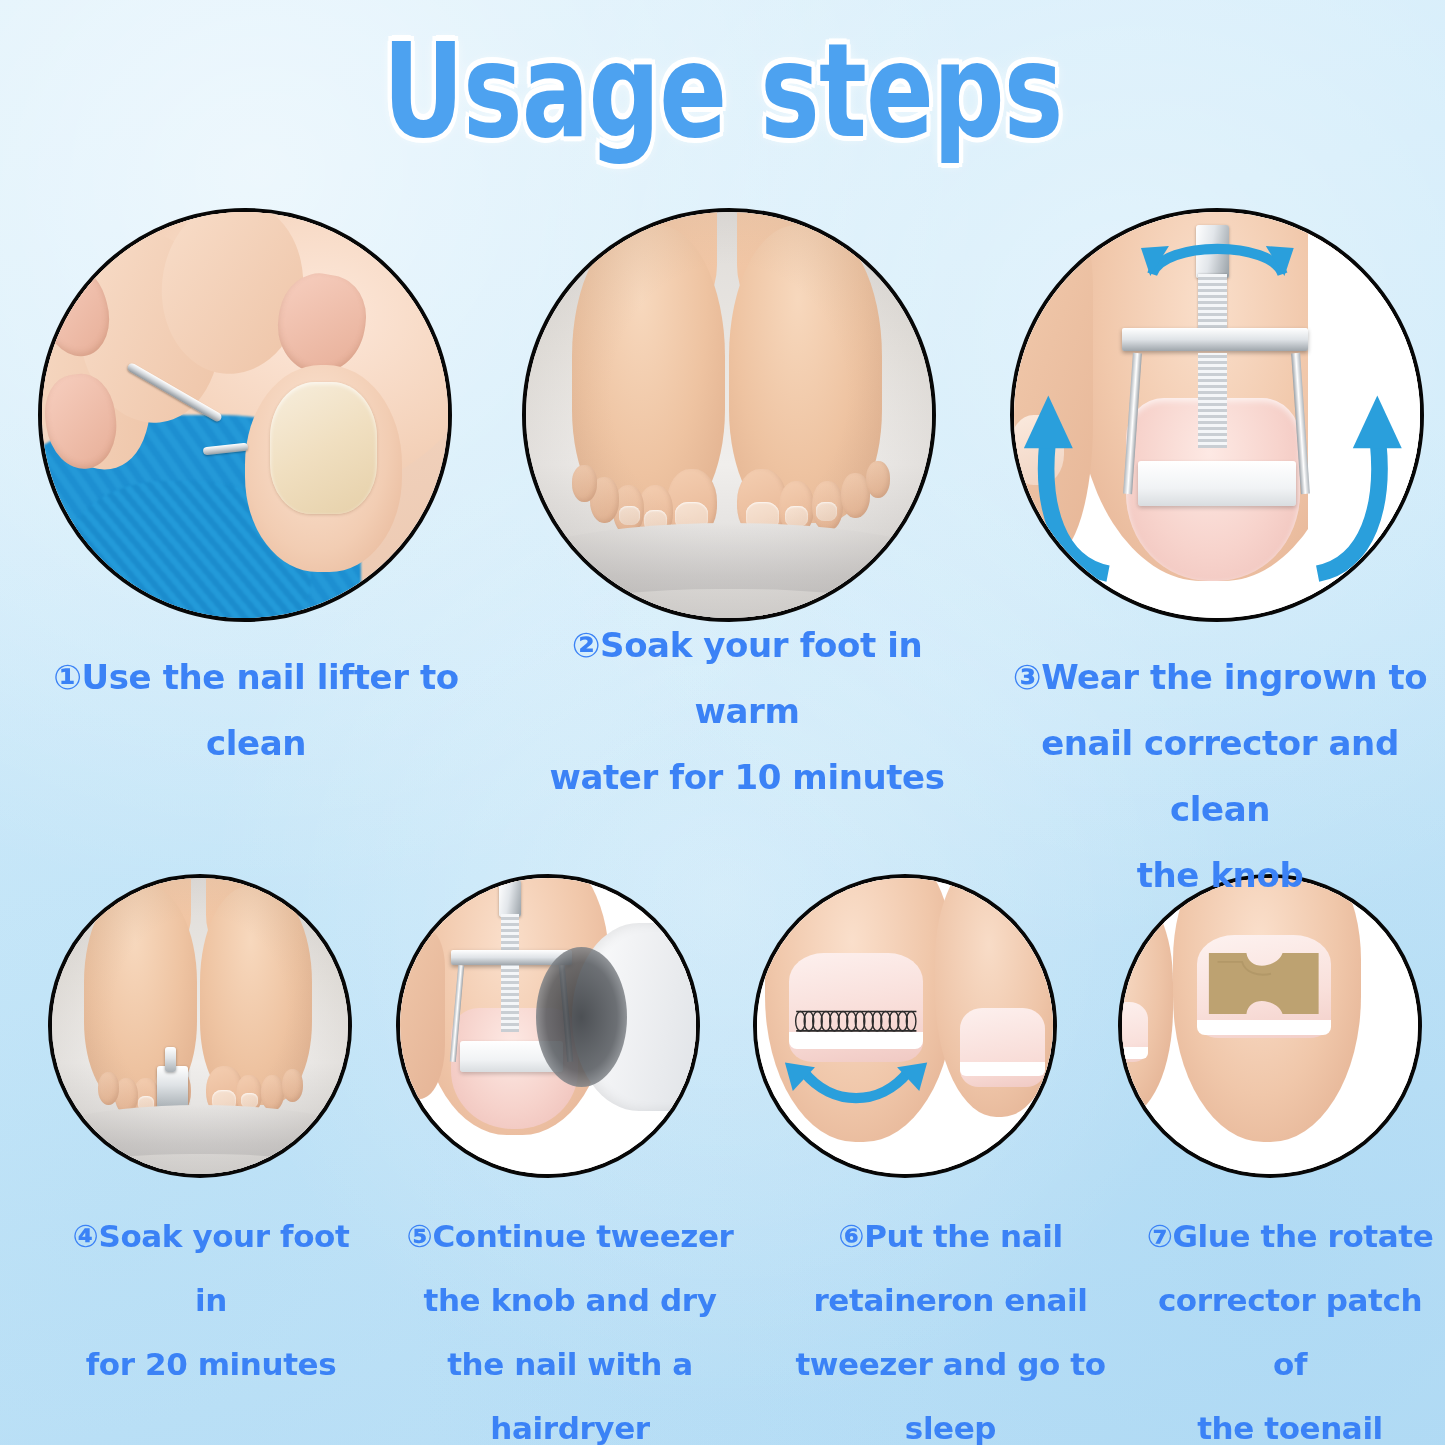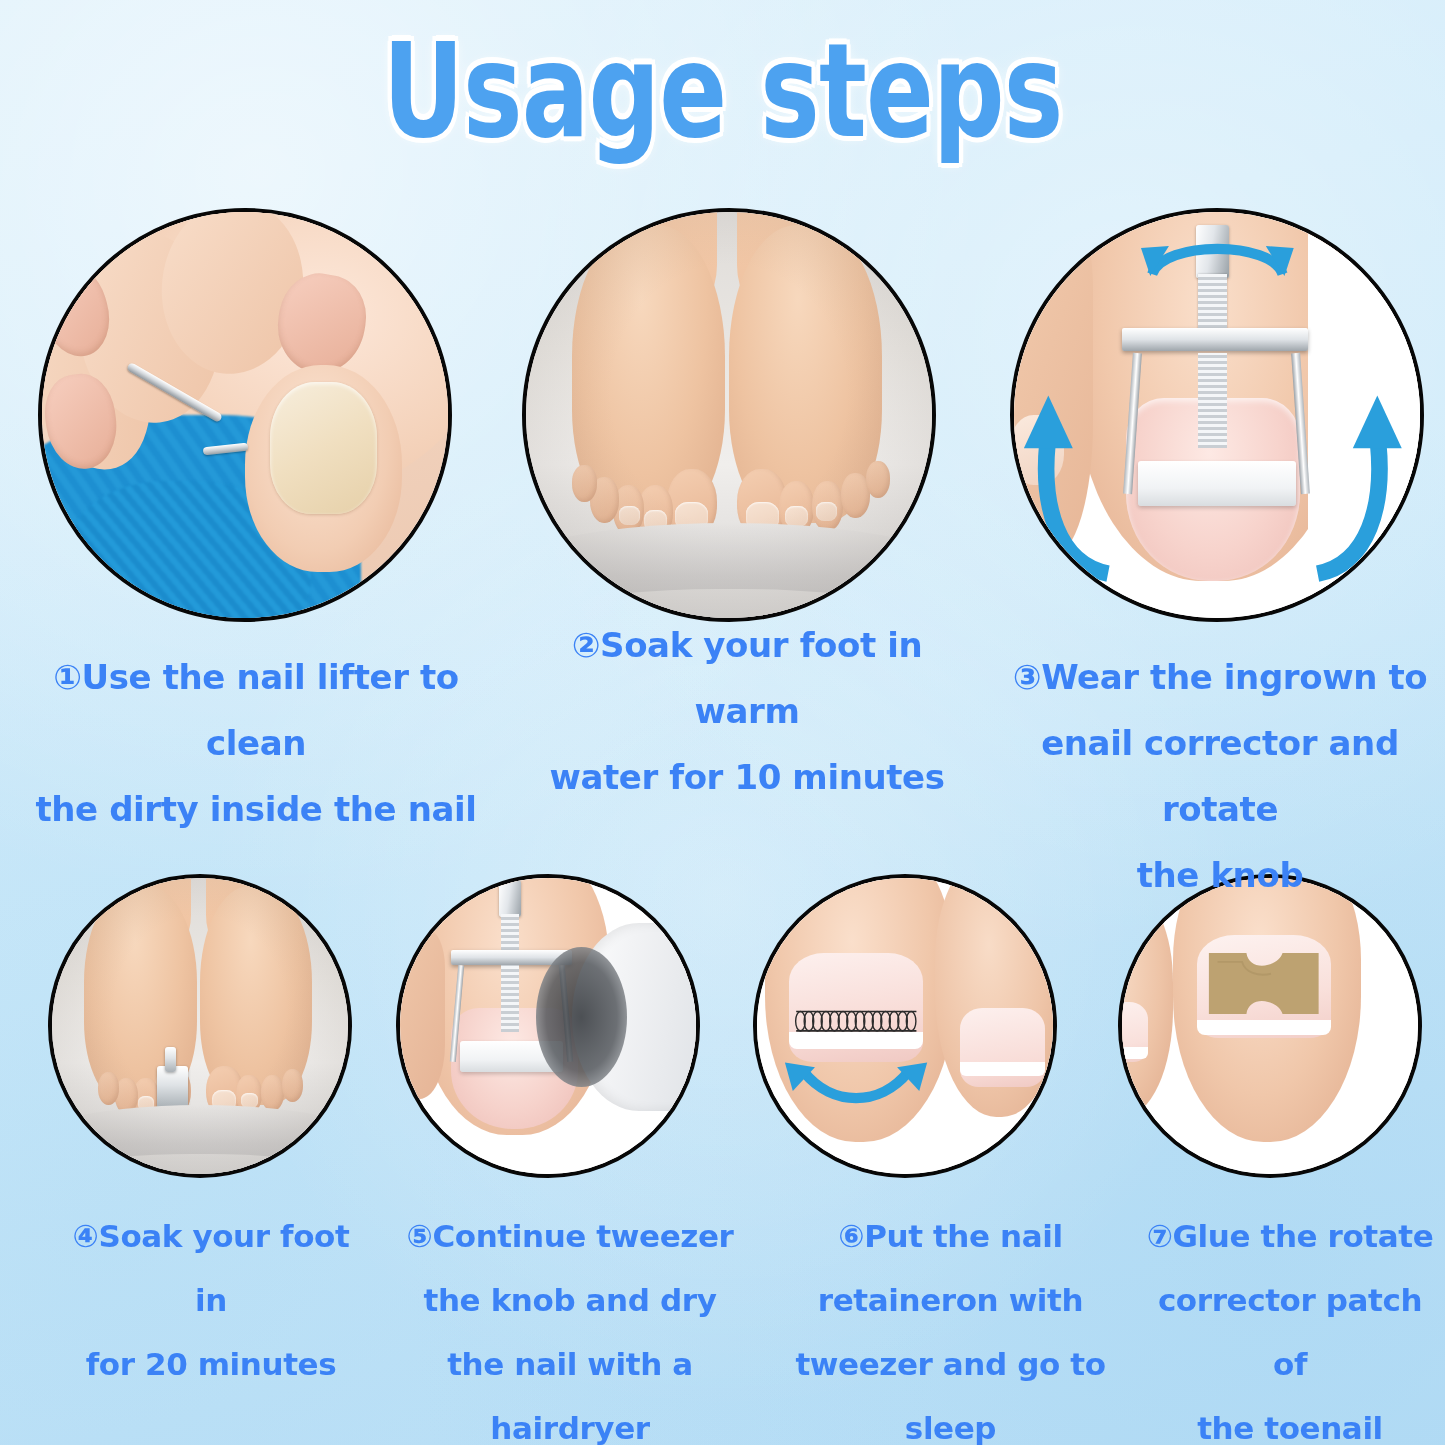--- a/index.html
+++ b/index.html
@@ -457,48 +457,47 @@
         <path d="M4 4 H56 C58 18, 72 24, 86 20 C98 17, 104 10, 106 4 H156 V86 H106
                  C104 80, 98 73, 86 70 C72 66, 58 72, 56 86 H4 Z" fill="#bda271"></path>
         <path d="M16 16 H50 C54 30, 72 36, 90 32" stroke="#a98f60" stroke-width="2.5" fill="none" opacity=".55"></path>
       </svg>
     </div>
   </div>
 </div>
 
 <div class="caption cap-row1 cap1">
   <span class="line">①Use the nail lifter to clean</span>
-  <span class="line">the dirty inside the nail</span>
 </div>
 
 <div class="caption cap-row1 cap2">
   <span class="line">②Soak your foot in warm</span>
   <span class="line">water for 10 minutes</span>
 </div>
 
 <div class="caption cap-row1 cap3">
   <span class="line">③Wear the ingrown to</span>
-  <span class="line">enail corrector and rotate</span>
+  <span class="line">enail corrector and clean</span>
   <span class="line">the knob</span>
 </div>
 
 <div class="caption cap-row2 cap4">
   <span class="line">④Soak your foot in</span>
   <span class="line">for 20 minutes</span>
 </div>
 
 <div class="caption cap-row2 cap5">
   <span class="line">⑤Continue tweezer</span>
   <span class="line">the knob and dry</span>
   <span class="line">the nail with a hairdryer</span>
 </div>
 
 <div class="caption cap-row2 cap6">
   <span class="line">⑥Put the nail</span>
-  <span class="line">retaineron with</span>
+  <span class="line">retaineron enail</span>
   <span class="line">tweezer and go to sleep</span>
 </div>
 
 <div class="caption cap-row2 cap7">
   <span class="line">⑦Glue the rotate</span>
   <span class="line">corrector patch of</span>
   <span class="line">the toenail</span>
 </div>
 
 </body></html>

